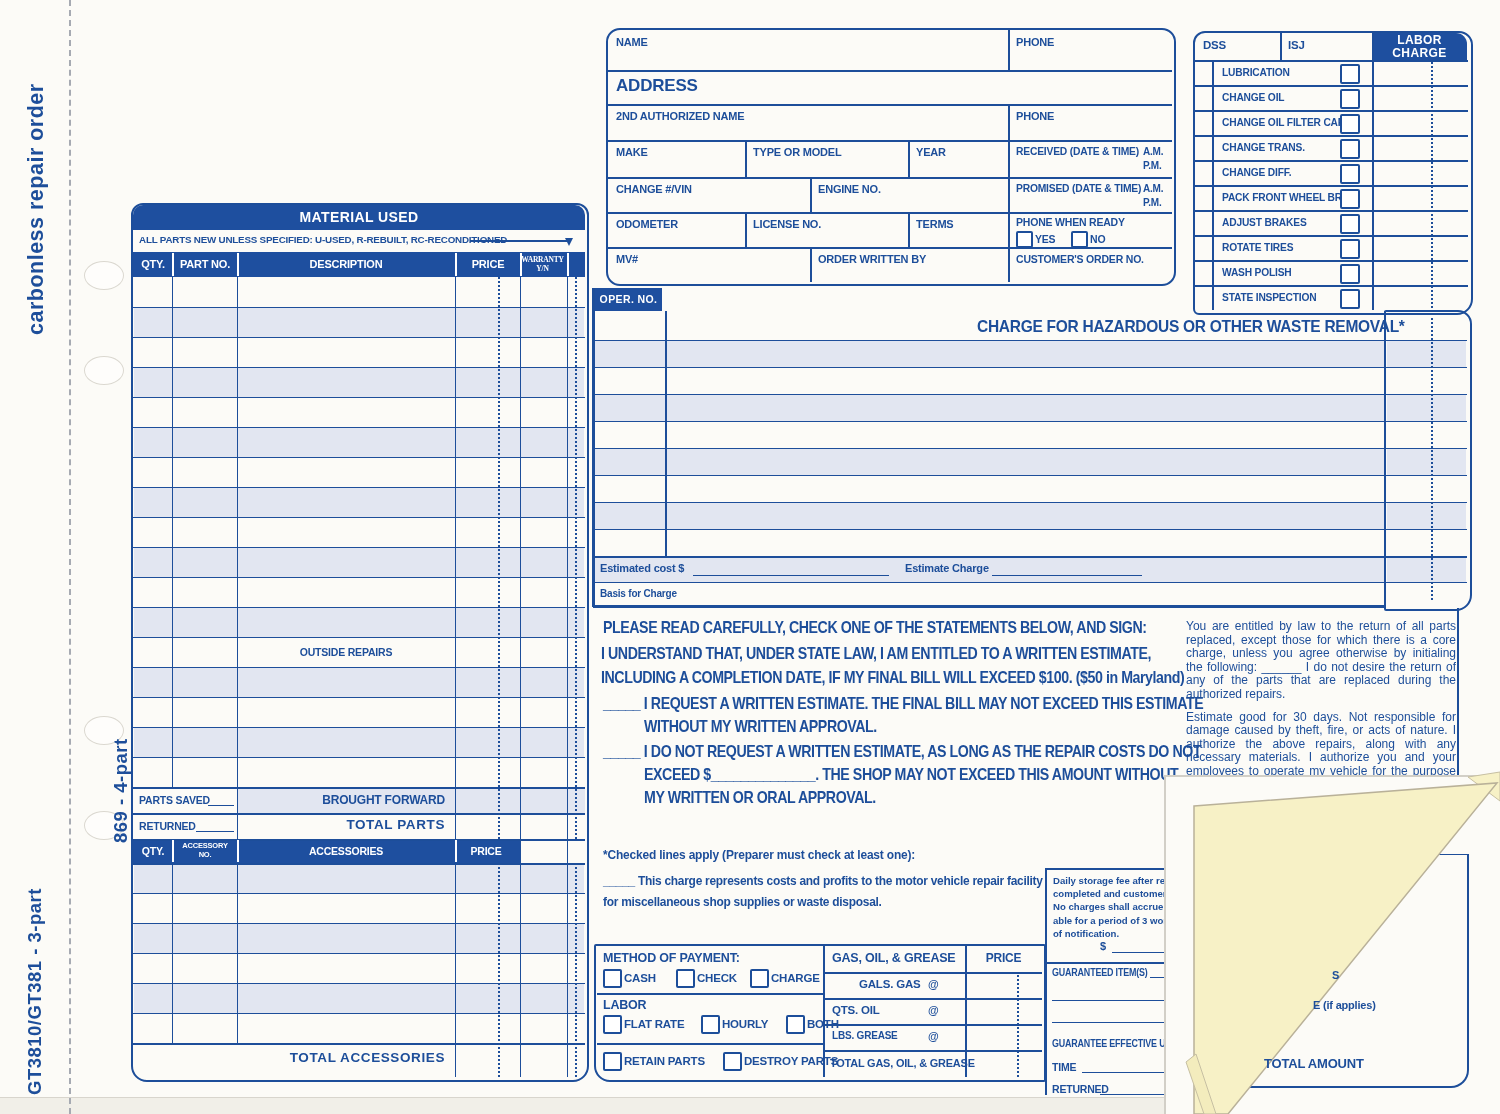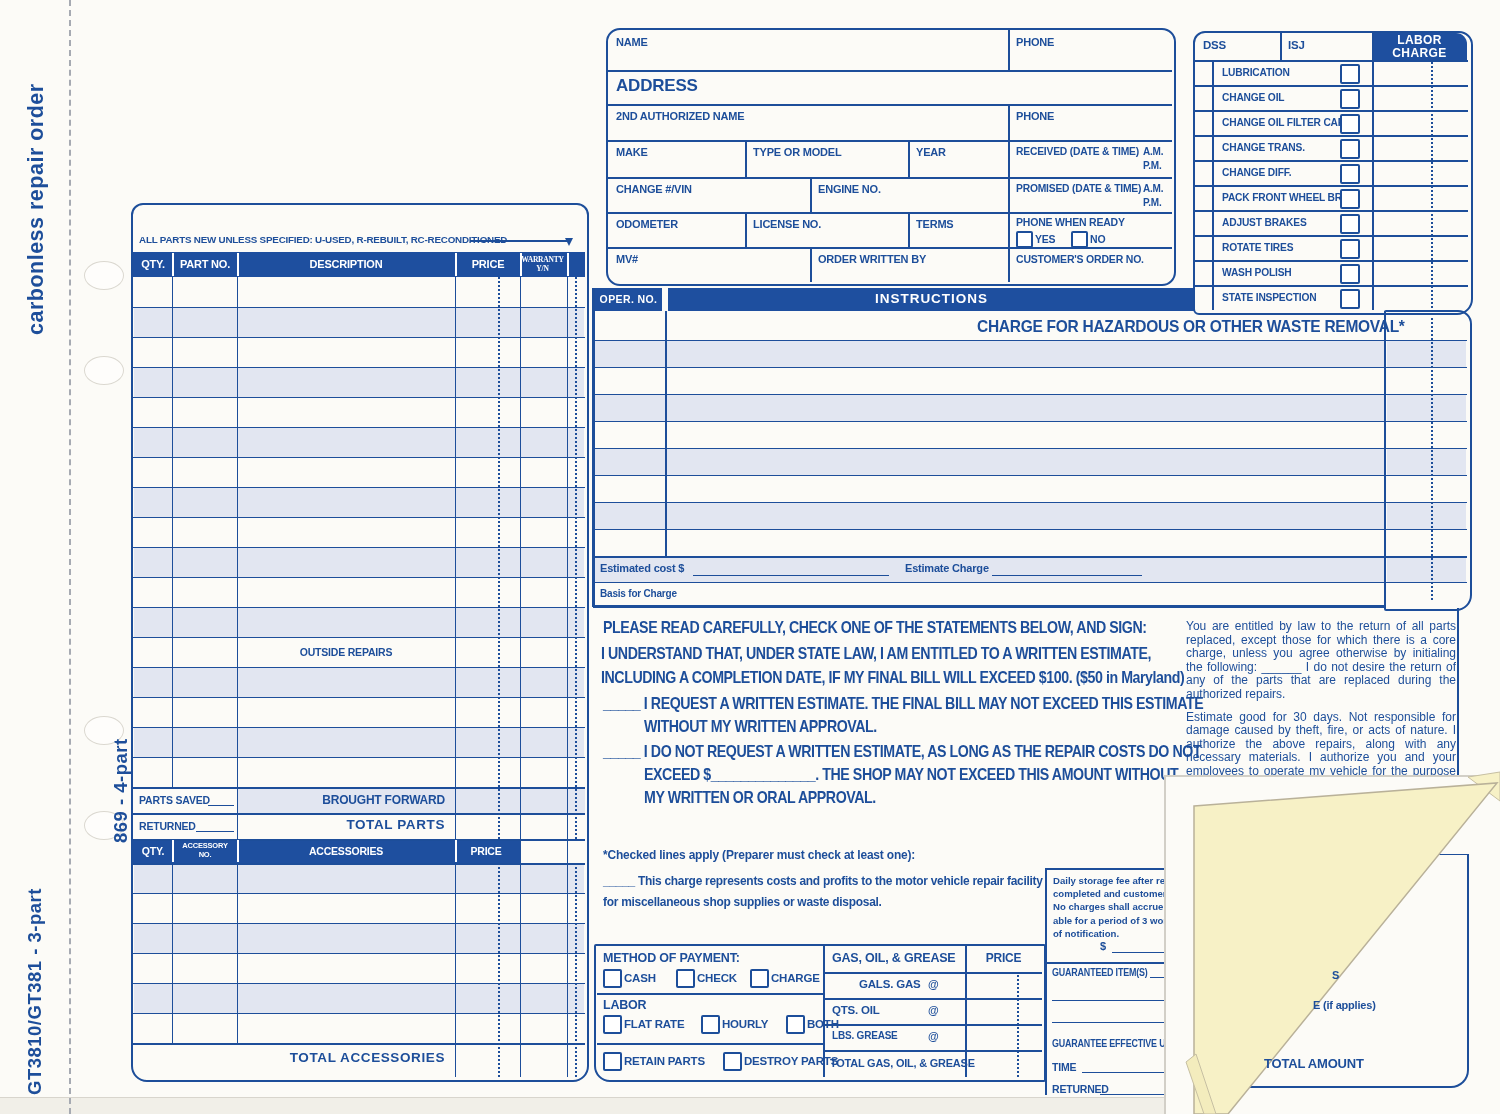--- a/index.html
+++ b/index.html
@@ -38,20 +38,21 @@
   <div class="abs" style="left:69px;top:0;height:1114px;width:0;border-left:2.5px dashed #a6aab2;z-index:2;"></div>
   <div class="vtext" style="left:24px;top:20px;height:315px;font-size:21.5px;">carbonless repair order</div>
   <div class="vtext" style="left:110px;top:728px;height:115px;font-size:18.5px;">869 - 4-part</div>
   <div class="vtext" style="left:24px;top:940px;height:155px;font-size:18.5px;">GT3810/GT381  - 3-part</div>
   <div class="hole" style="left:84px;top:261px;"></div>
   <div class="hole" style="left:84px;top:356px;"></div>
   <div class="hole" style="left:84px;top:716px;"></div>
   <div class="hole" style="left:84px;top:811px;"></div>
 
   <div class="box" style="left:131px;top:203px;width:454px;height:875px;border-radius:12px 12px 16px 16px;"></div>
+  <div class="bar" style="left:133px;top:205px;width:452px;height:25px;font-size:14px;border-radius:10px 10px 0 0;">MATERIAL USED</div>
   <div class="lbl" style="left:139px;top:234px;font-size:9.8px;">ALL PARTS NEW UNLESS SPECIFIED: U-USED, R-REBUILT, RC-RECONDITIONED</div>
   <div class="hline" style="left:470px;top:240px;width:98px;height:1.5px;"></div>
   <div class="abs" style="left:565px;top:238px;width:0;height:0;border-left:4.5px solid transparent;border-right:4.5px solid transparent;border-top:8px solid var(--blue);z-index:3;"></div>
   <div class="bar" style="left:133px;top:252px;width:452px;height:25px;"></div>
   <div class="lbl" style="left:139px;top:258px;width:28px;text-align:center;color:#fff;font-size:11px;">QTY.</div>
   <div class="lbl" style="left:178px;top:258px;width:54px;text-align:center;color:#fff;font-size:11px;">PART NO.</div>
   <div class="lbl" style="left:290px;top:258px;width:112px;text-align:center;color:#fff;font-size:11px;">DESCRIPTION</div>
   <div class="lbl" style="left:462px;top:258px;width:52px;text-align:center;color:#fff;font-size:11px;">PRICE</div>
   <div class="lbl" style="left:520px;top:256px;width:45px;text-align:center;color:#fff;font-size:7.5px;white-space:pre-line;line-height:1.15;font-family:Liberation Serif, serif;">WARRANTY
 Y/N</div>
@@ -99,21 +100,20 @@
   <div class="lbl" style="left:616px;top:253px;font-size:11px;">MV#</div>
   <div class="lbl" style="left:818px;top:253px;font-size:11px;">ORDER WRITTEN BY</div>
   <div class="lbl" style="left:1016px;top:253px;font-size:10.5px;">CUSTOMER'S ORDER NO.</div>
 
   <div class="box" style="left:1193px;top:31px;width:276px;height:280px;border-radius:12px 14px 16px 6px;"></div>
   <div class="lbl" style="left:1203px;top:39px;font-size:11.5px;">DSS</div>
   <div class="lbl" style="left:1288px;top:39px;font-size:11.5px;">ISJ</div>
   <div class="bar" style="left:1372px;top:33px;width:95px;height:27px;font-size:12px;border-radius:0 11px 0 0;">LABOR CHARGE</div>
 
   <div class="bar" style="left:595px;top:288px;width:67px;height:23px;font-size:10.5px;">OPER. NO.</div>
-  <div class="bar" style="left:668px;top:288px;width:527px;height:23px;font-size:13.5px;letter-spacing:1px;">INSTRUCTIONS</div>
   <div class="lbl" style="left:977px;top:317px;font-size:16.5px;letter-spacing:-0.3px;transform:scaleX(0.94);transform-origin:0 0;">CHARGE FOR HAZARDOUS OR OTHER WASTE REMOVAL*</div>
   <div class="lbl" style="left:600px;top:562px;font-size:11px;">Estimated cost $</div>
   <div class="fill-line" style="left:693px;top:575px;width:196px;"></div>
   <div class="lbl" style="left:905px;top:562px;font-size:11px;">Estimate Charge</div>
   <div class="fill-line" style="left:992px;top:575px;width:150px;"></div>
   <div class="lbl" style="left:600px;top:588px;font-size:10px;">Basis for Charge</div>
   <div class="box" style="left:1384px;top:310px;width:84px;height:297px;border-radius:2px 14px 16px 2px;"></div>
 
   <div class="stmt" style="left:603px;top:618px;">PLEASE READ CAREFULLY, CHECK ONE OF THE STATEMENTS BELOW, AND SIGN:</div>
   <div class="stmt" style="left:601px;top:644px;">I UNDERSTAND THAT, UNDER STATE LAW, I AM ENTITLED TO A WRITTEN ESTIMATE,</div>

